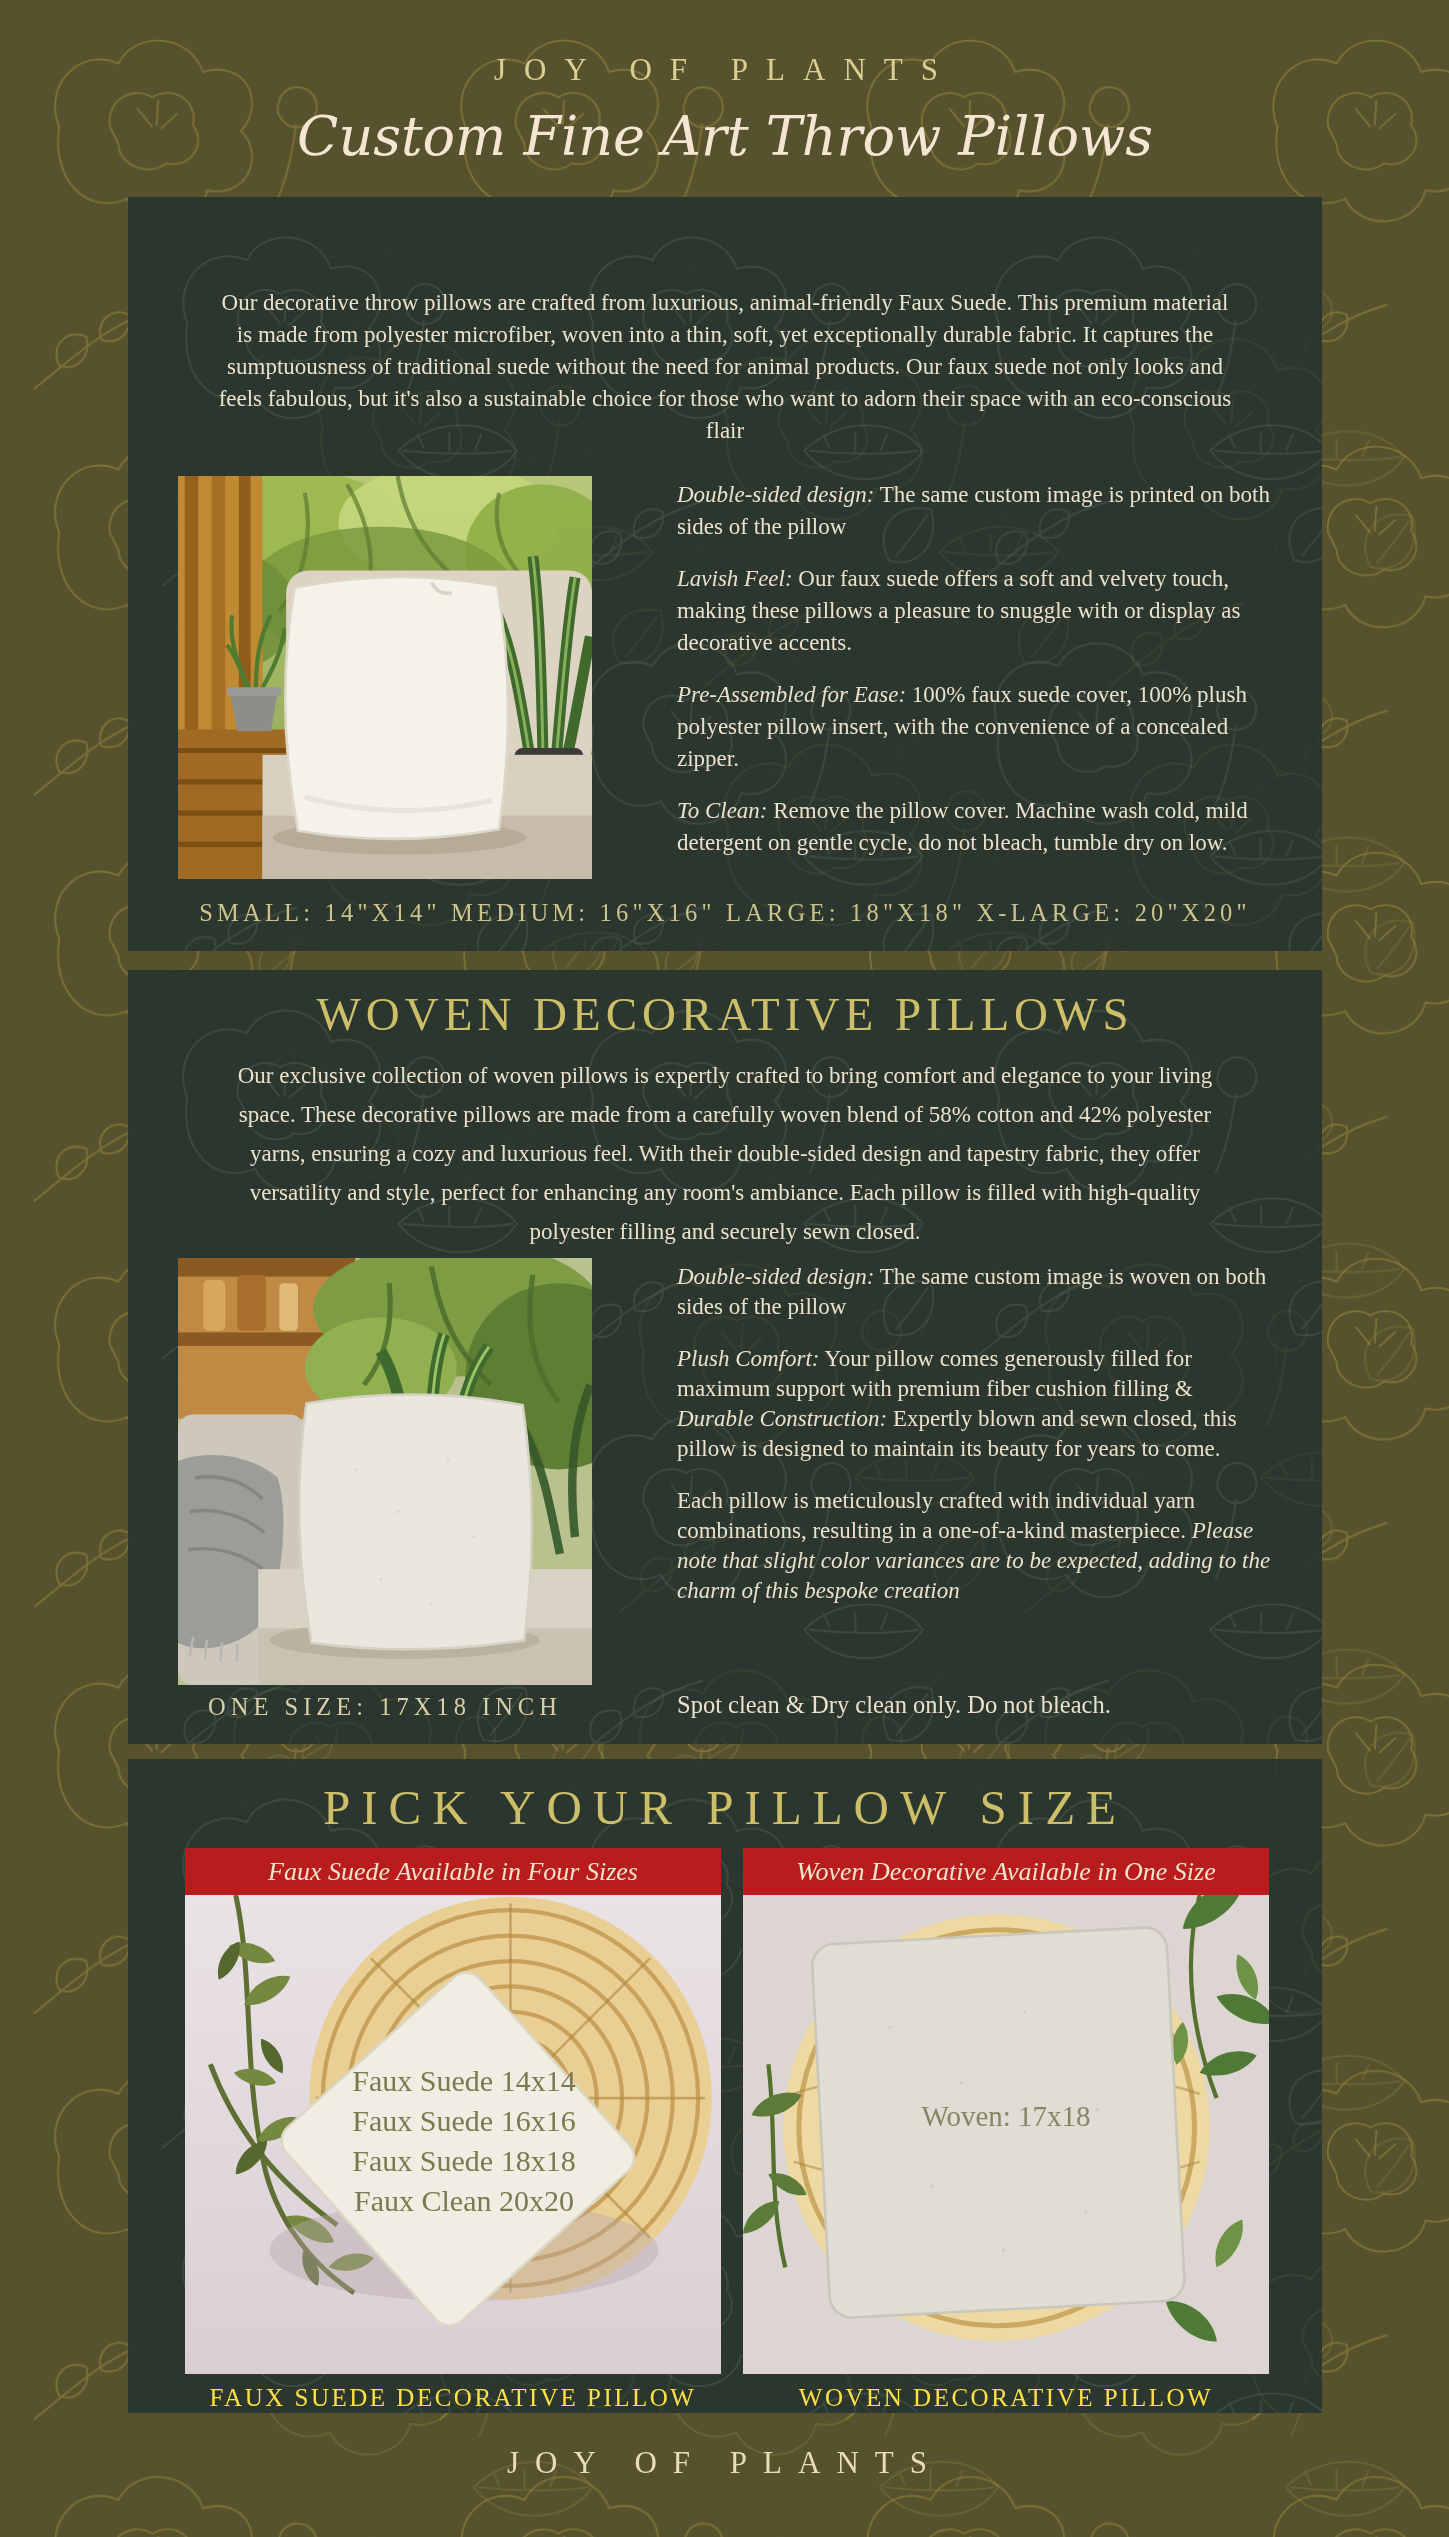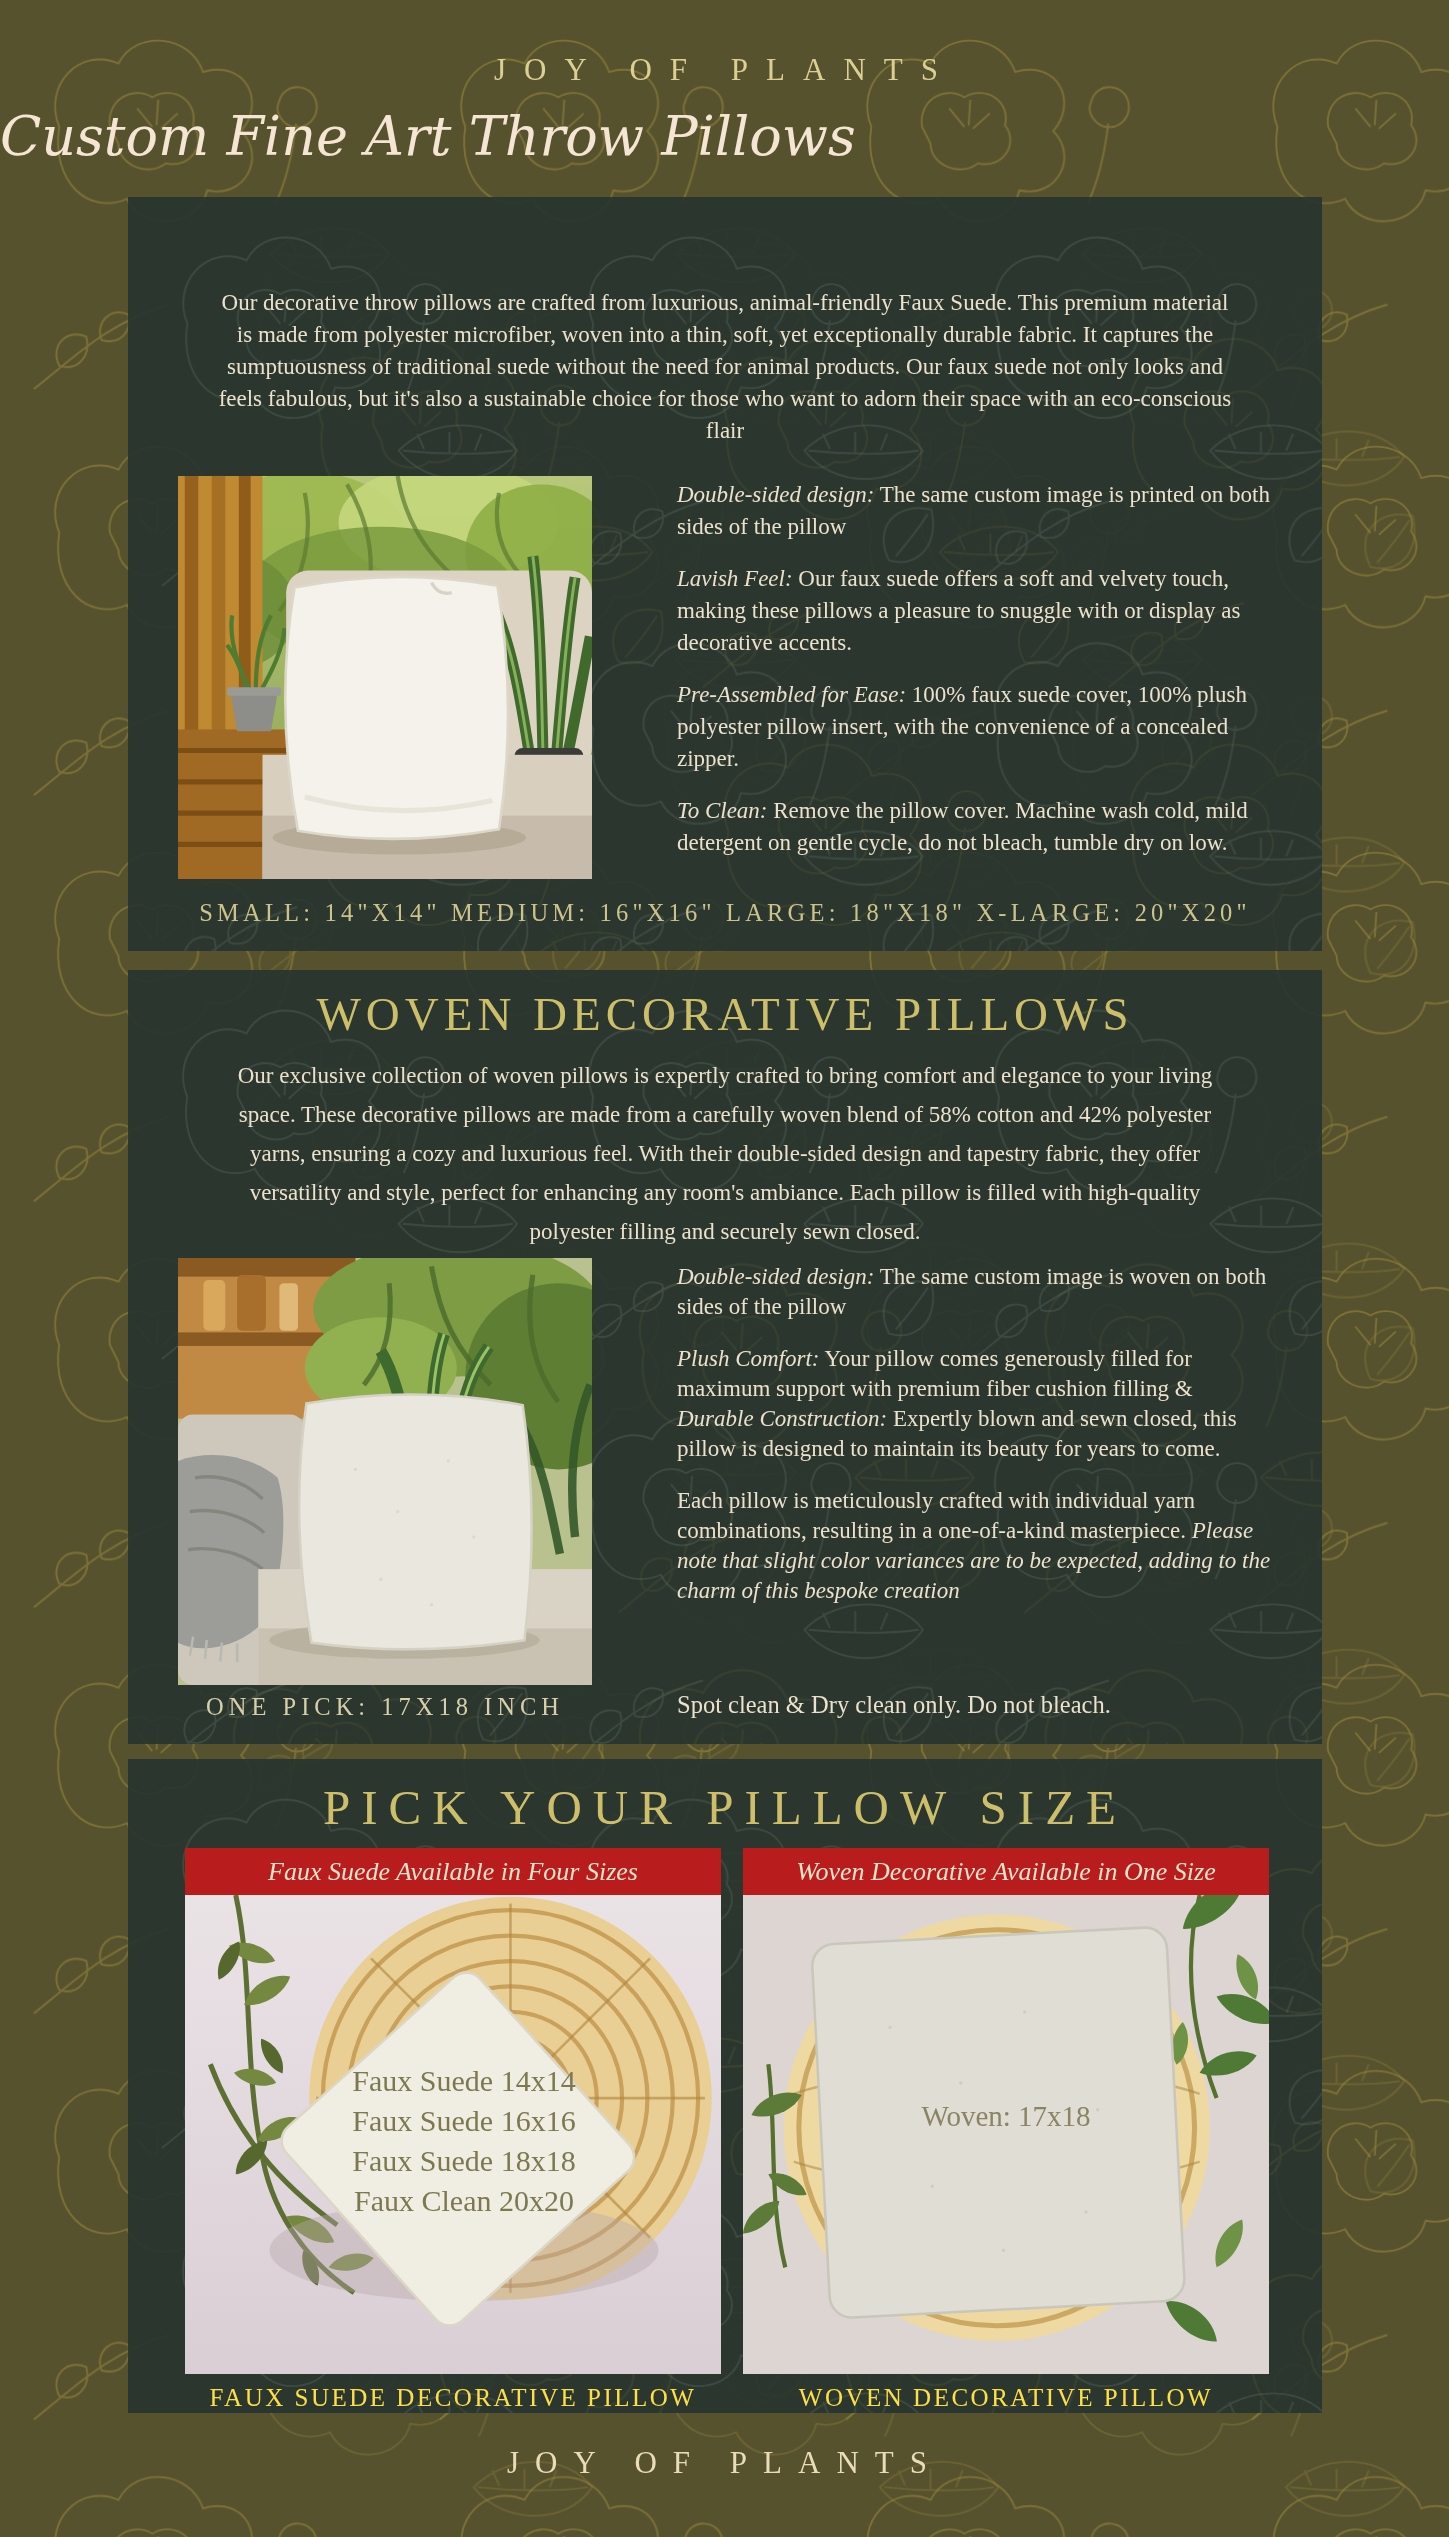--- a/index.html
+++ b/index.html
@@ -2,21 +2,21 @@
 <html style="font-size:13.5px"><head>
 <meta charset="utf-8">
 <style>
   html,body{margin:0;padding:0;background:#3a3824;}
   .page{position:relative;width:1450px;height:2538px;overflow:hidden;background:#56522d;
         font-family:"Liberation Serif",serif;}
   .bg,.pp{position:absolute;inset:0;width:100%;height:100%;display:block;pointer-events:none;}
   
   .brand-top{position:absolute;top:52px;left:0;width:100%;text-align:center;
      font-size:31px;letter-spacing:18px;color:#dbcf93;}
-  .tagline{position:absolute;top:105px;left:0;width:100%;text-align:left;
+  .tagline{position:absolute;top:105px;left:0;width:100%;text-align:center;
      font-style:italic;font-size:54px;color:#f5e6d3;font-family:"DejaVu Serif",serif;}
   .brand-bottom{position:absolute;top:2445px;left:0;width:100%;text-align:center;
      font-size:31px;letter-spacing:16px;color:#e9ddb6;}
   
   .panel{position:absolute;left:128px;width:1194px;background:rgba(40,53,46,.93);}
   .p1{top:197px;height:754px;}
   .p2{top:970px;height:774px;}
   .p3{top:1759px;height:654px;}
   .panel h2{position:absolute;top:18.6px;left:0;right:0;text-align:center;margin:0;
      font-weight:400;font-size:47px;line-height:1.1;color:#cdbf6a;letter-spacing:5px;}
@@ -240,21 +240,21 @@
         </g>
       </svg>
     </div>
 
     <div class="features f2">
       <p><i>Double-sided design:</i><span> The same custom image is woven on both sides of the pillow</span></p>
       <p><i>Plush Comfort:</i><span> Your pillow comes generously filled for maximum support with premium fiber cushion filling  &amp; </span><i>Durable Construction:</i><span> Expertly blown and sewn closed, this pillow is designed to maintain its beauty for years to come.</span></p>
       <p><span>Each pillow is meticulously crafted with individual yarn combinations, resulting in a one-of-a-kind masterpiece. </span><i>Please note that slight color variances are to be expected, adding to the charm of this bespoke creation</i></p>
     </div>
 
-    <div class="one-size">ONE PICK: 17X18 INCH</div>
+    <div class="one-size">ONE SIZE: 17X18 INCH</div>
     <div class="care-line">Spot clean &amp; Dry clean only. Do not bleach.</div>
   </section>
 
   <section class="panel p3">
     <svg class="pp" viewBox="0 0 1412 773" width="1194" height="654">
       <rect width="100%" height="100%" fill="url(#patPanel)" opacity=".5"></rect>
       <rect width="100%" height="100%" fill="url(#patGold)" opacity=".14" transform="translate(300,60)"></rect>
     </svg>
     <h2>PICK YOUR PILLOW SIZE</h2>
 

